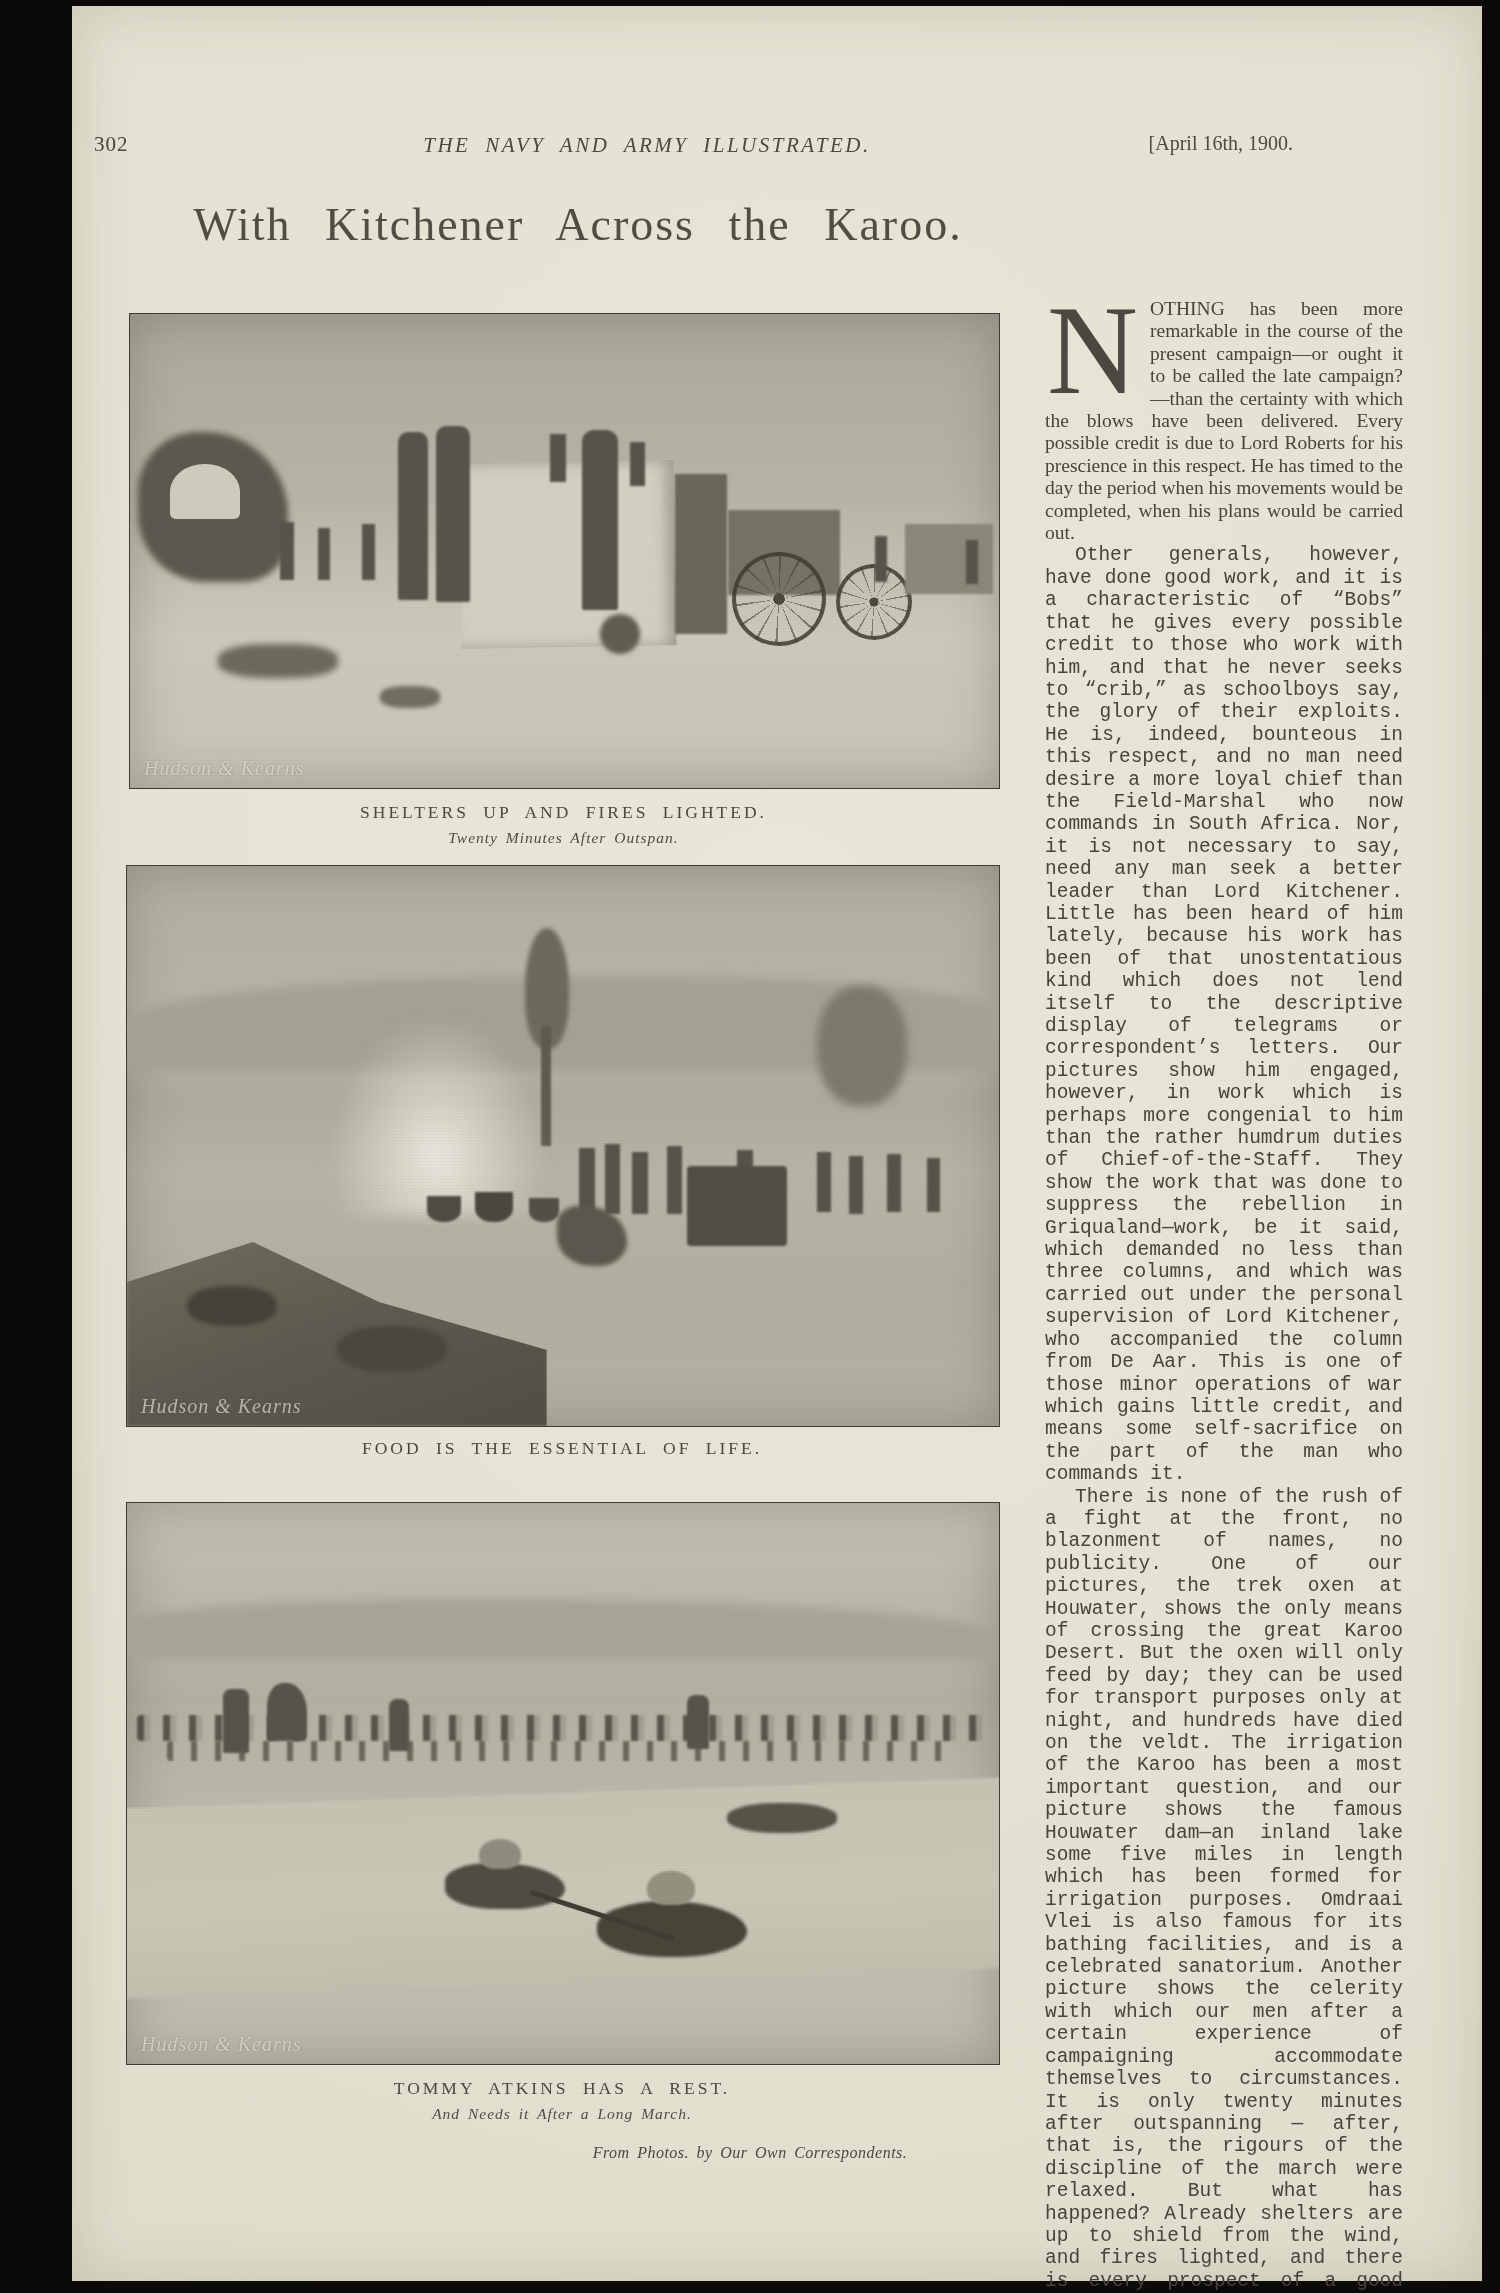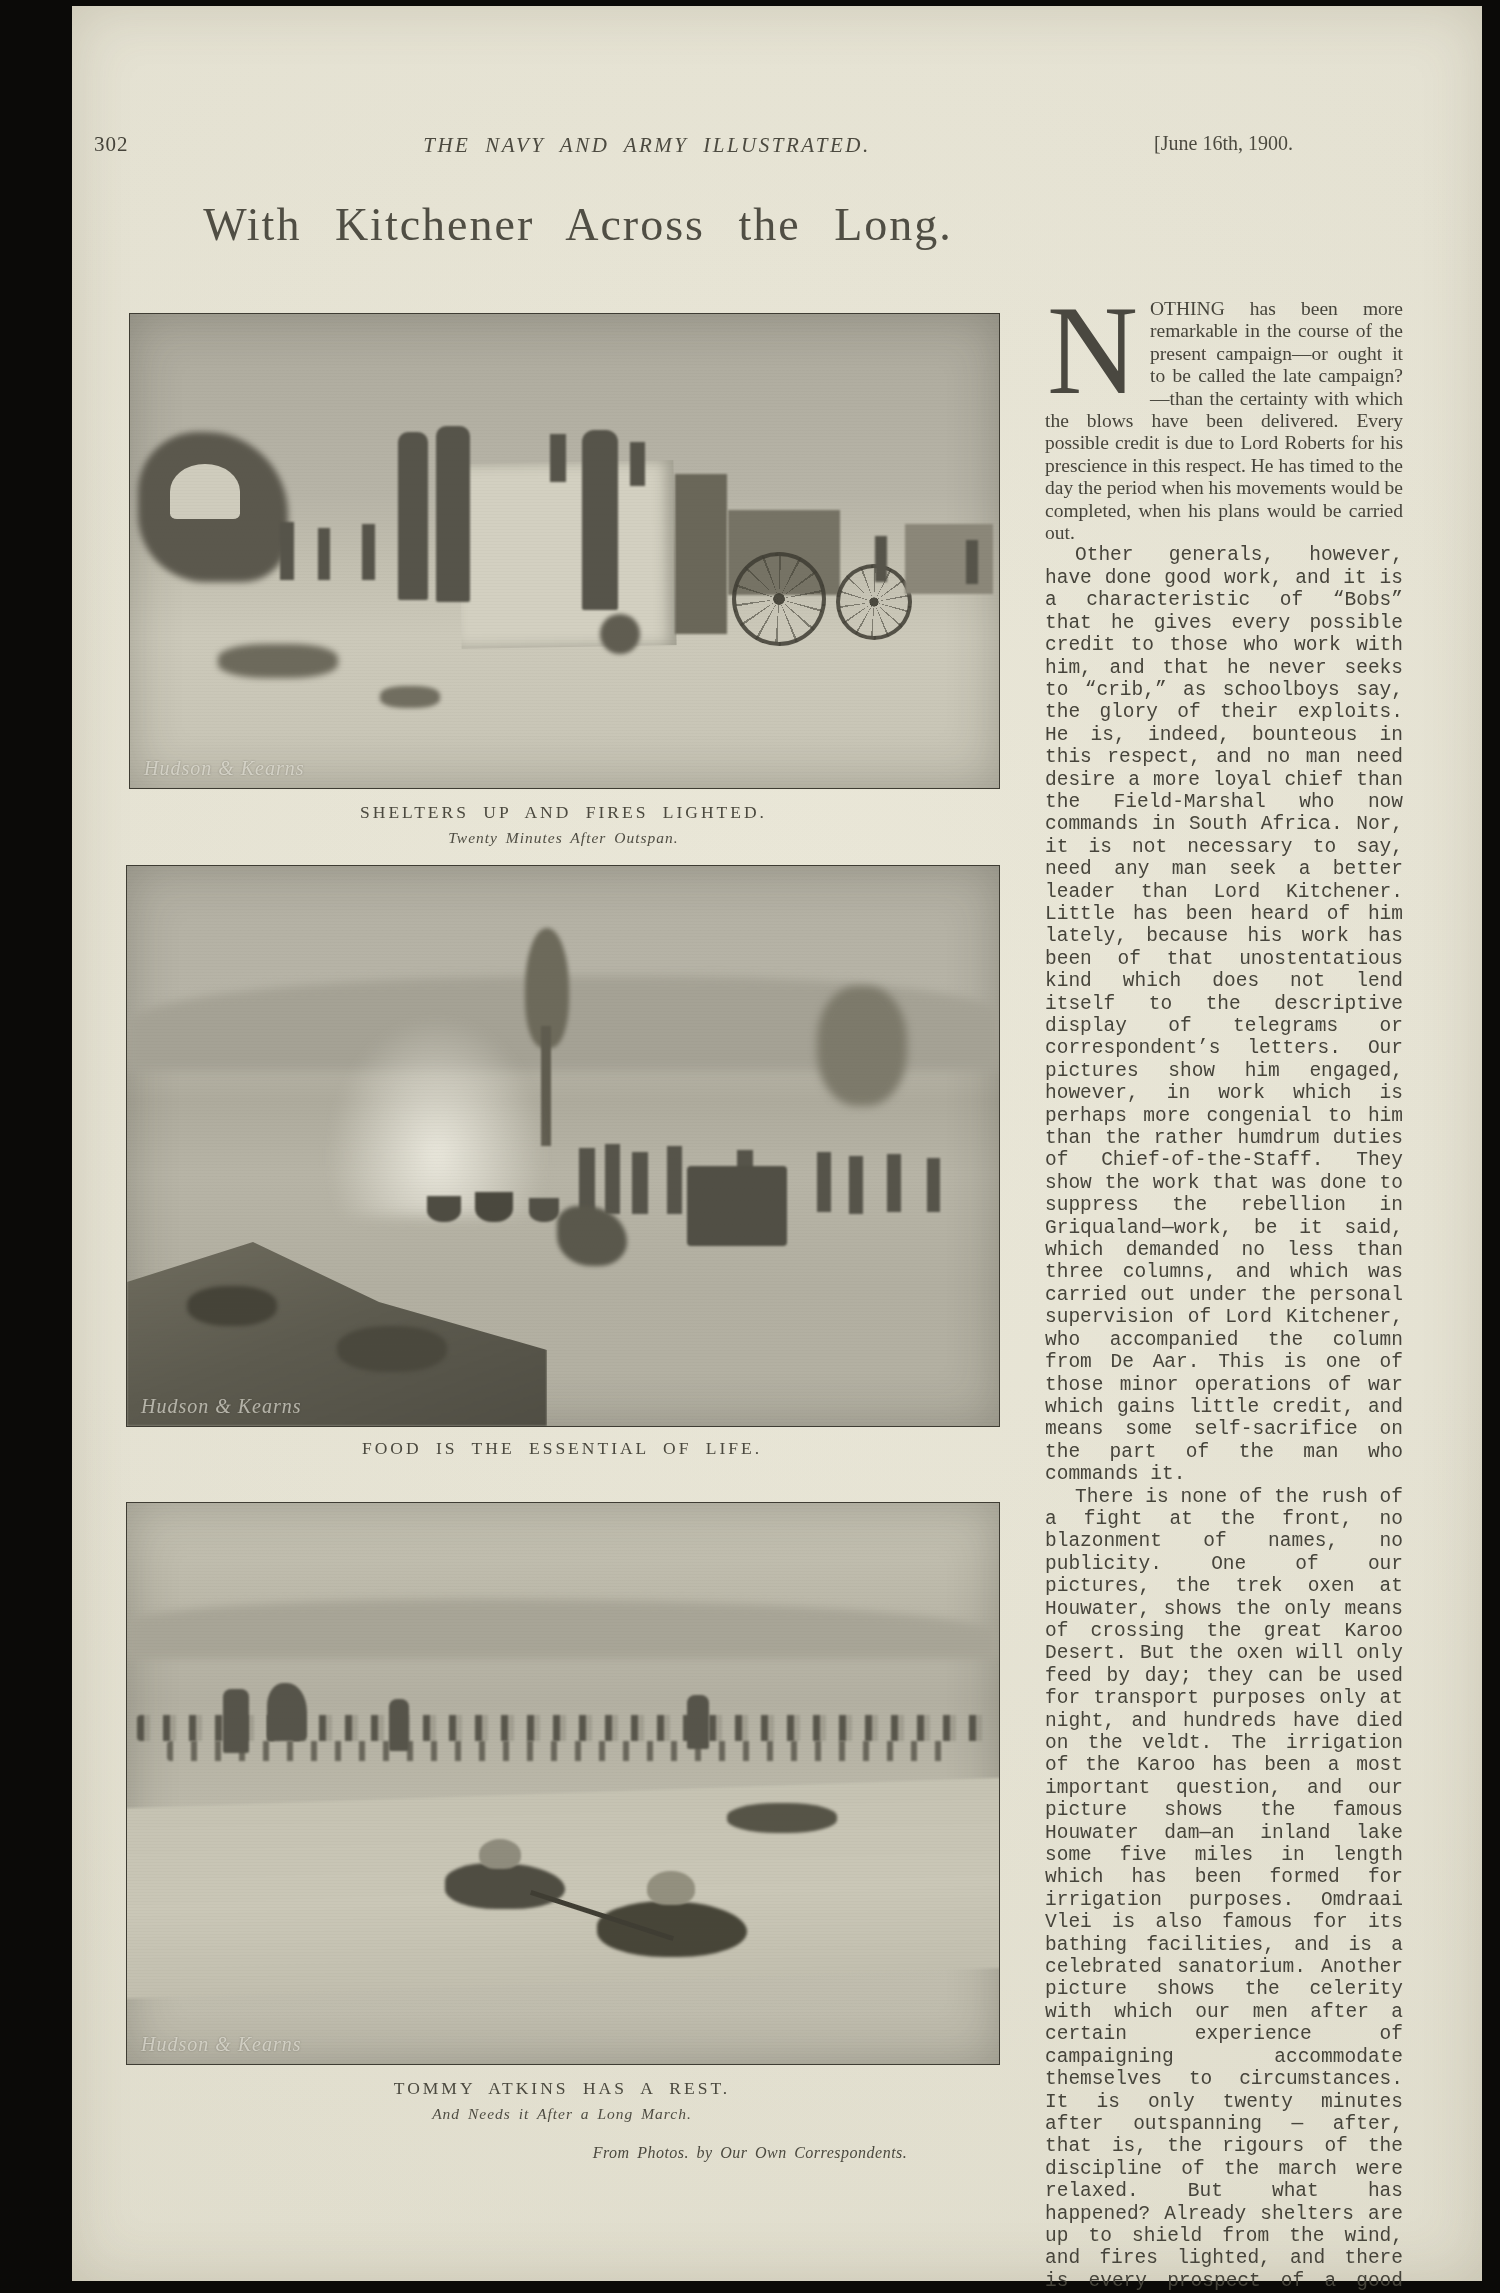--- a/index.html
+++ b/index.html
@@ -99,23 +99,23 @@
   }
 </style>
 </head>
 <body>
 
 <div class="scan">
   <div class="paper">
 
     <span class="pagenum">302</span>
     <span class="pub">THE NAVY AND ARMY ILLUSTRATED.</span>
-    <span class="issuedate">[June 16th, 1900.</span>
-
-    <h1 class="title">With  Kitchener  Across  the  Long.</h1>
+    <span class="issuedate">[April 16th, 1900.</span>
+
+    <h1 class="title">With  Kitchener  Across  the  Karoo.</h1>
 
     <div class="photo" id="photo1">
       <div class="shape dk" style="left:8px;top:118px;width:150px;height:150px;border-radius:40% 55% 30% 45%;filter:blur(3px);background:#5b584d;"></div>
       <div class="shape lt" style="left:40px;top:150px;width:70px;height:55px;border-radius:50% 50% 10% 10%;background:#cfccbd;"></div>
       <div class="shape lt" style="left:330px;top:148px;width:215px;height:185px;background:#d3d0c1;transform:rotate(-1deg);box-shadow:inset -8px 0 14px rgba(70,68,58,.35);"></div>
       <div class="shape dk" style="left:545px;top:160px;width:52px;height:160px;background:#6a6759;"></div>
       <div class="shape md" style="left:598px;top:196px;width:112px;height:85px;background:#76datal;background:#767365;"></div>
       <div class="wheel" style="left:602px;top:238px;width:86px;height:86px;"></div>
       <div class="wheel" style="left:706px;top:250px;width:68px;height:68px;"></div>
       <div class="shape md" style="left:775px;top:210px;width:88px;height:70px;background:#8b8779;"></div>

